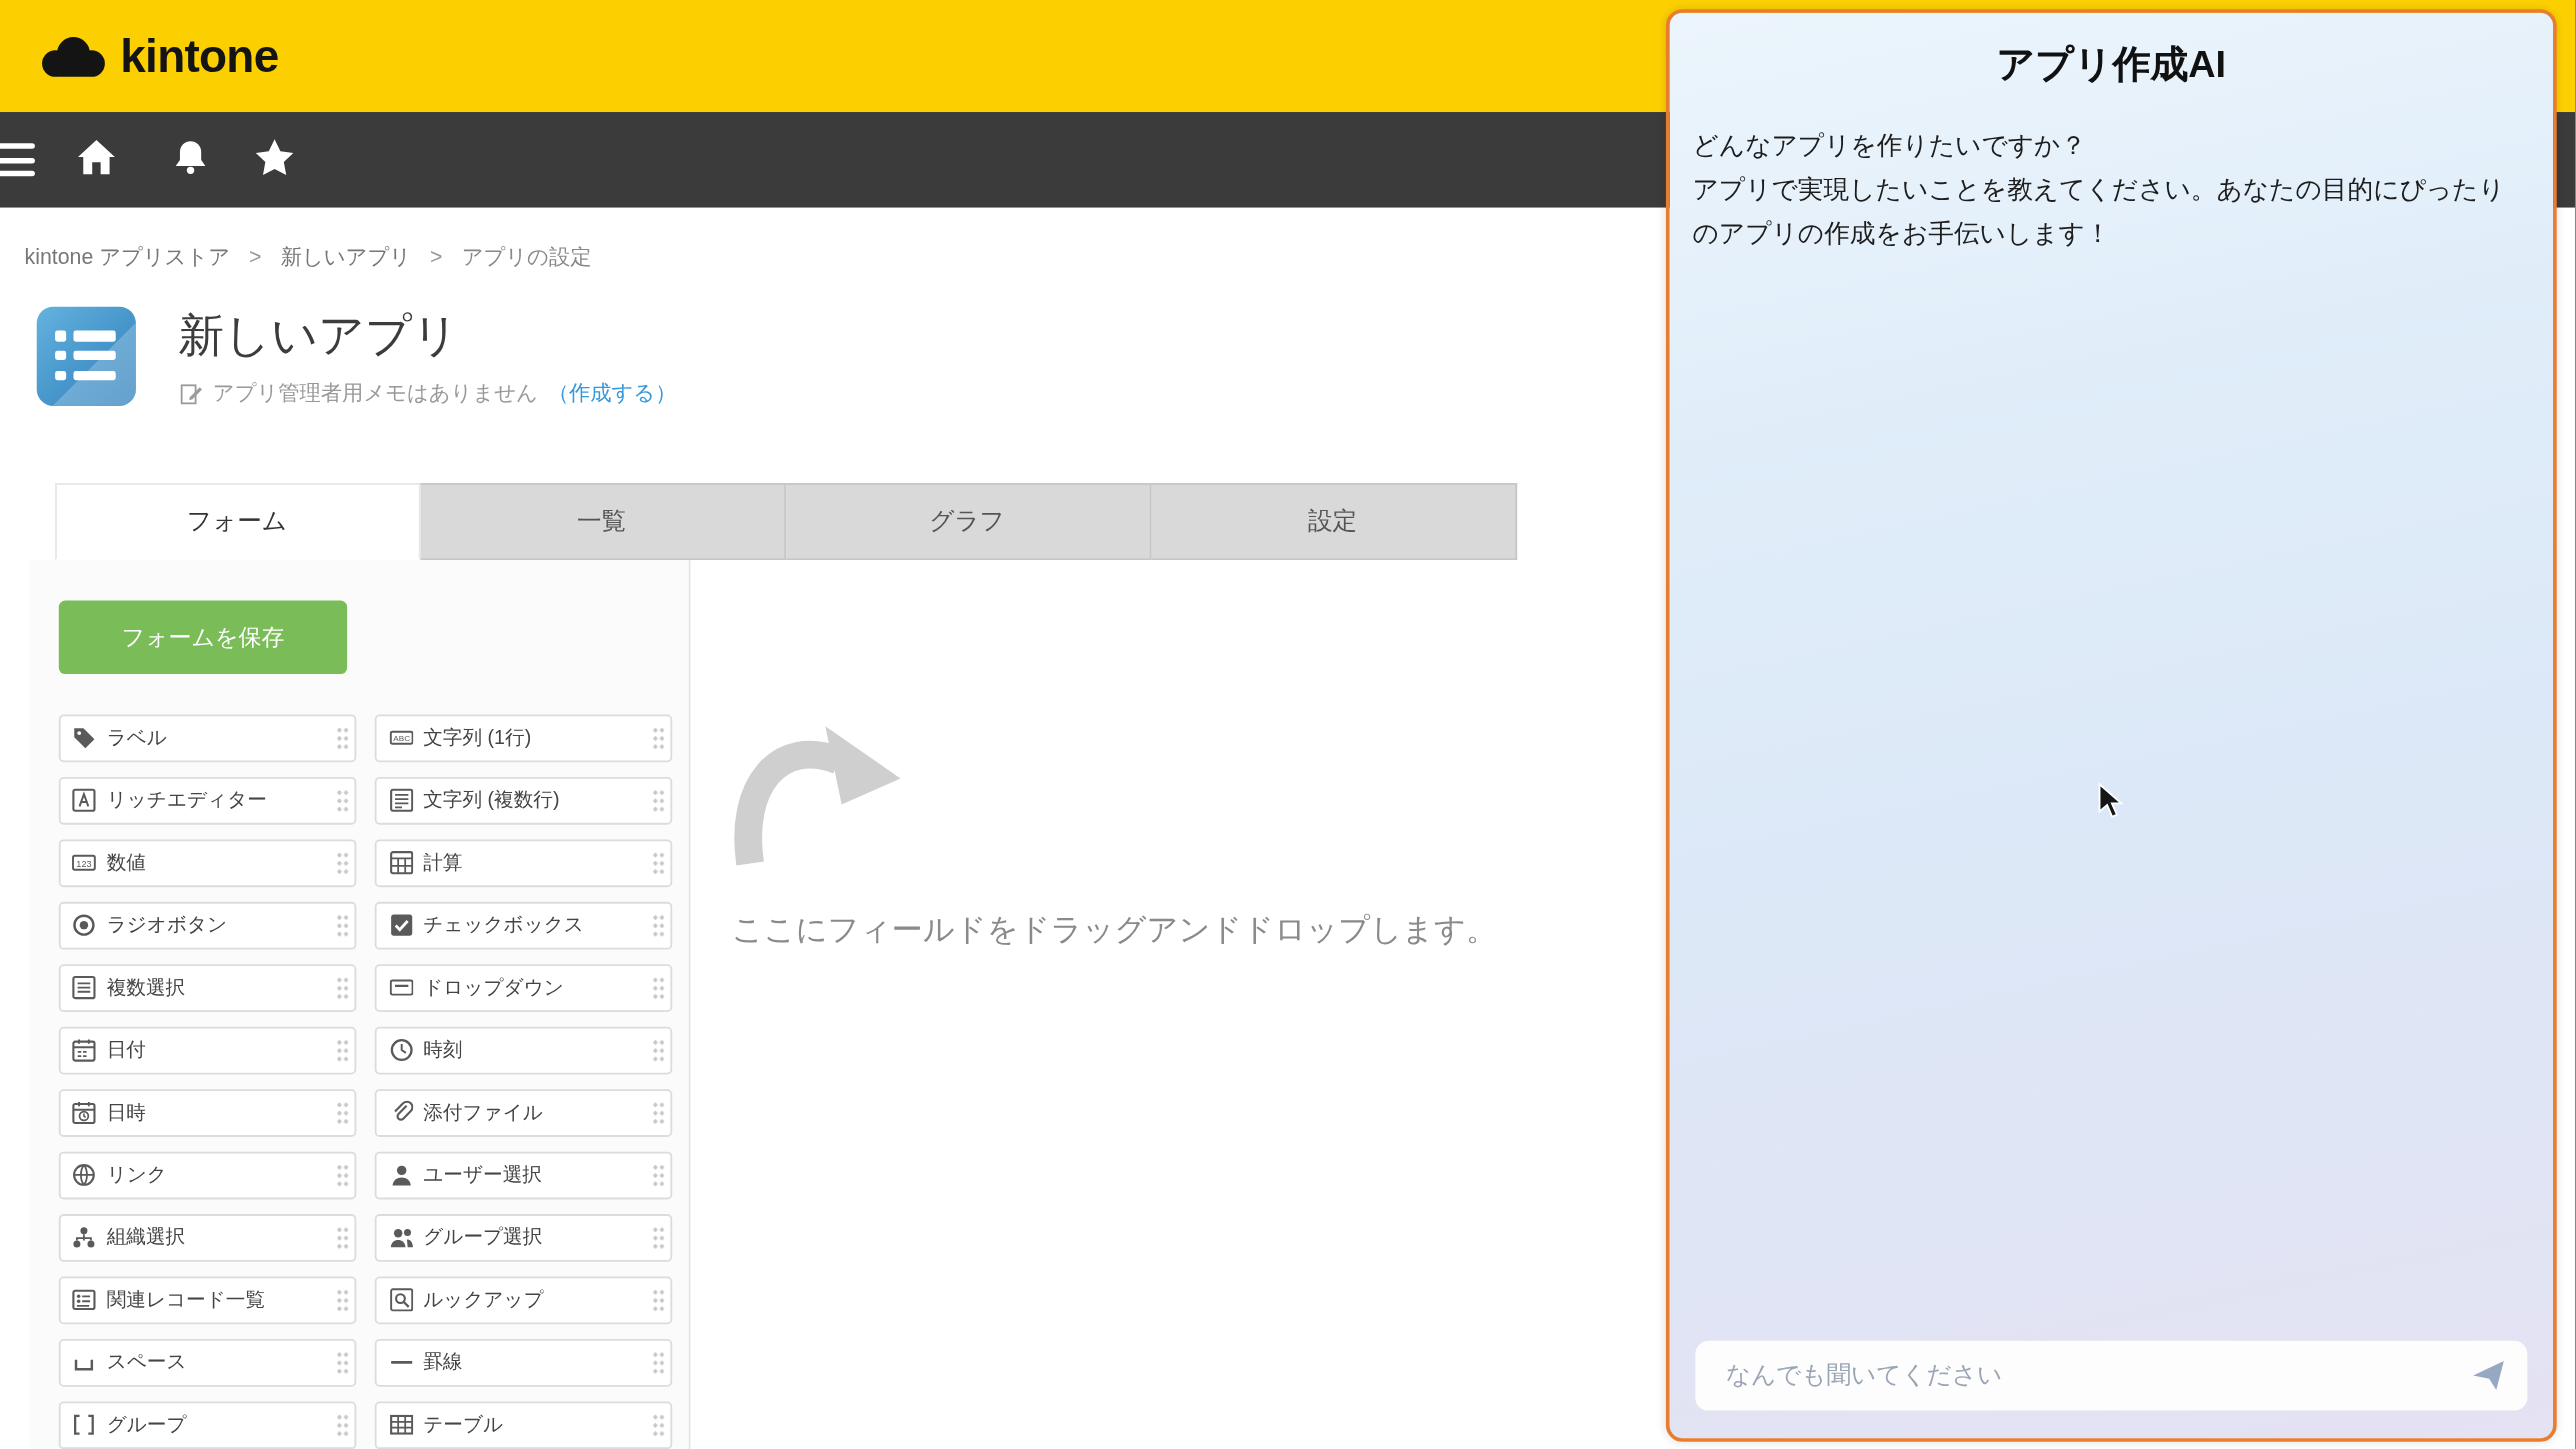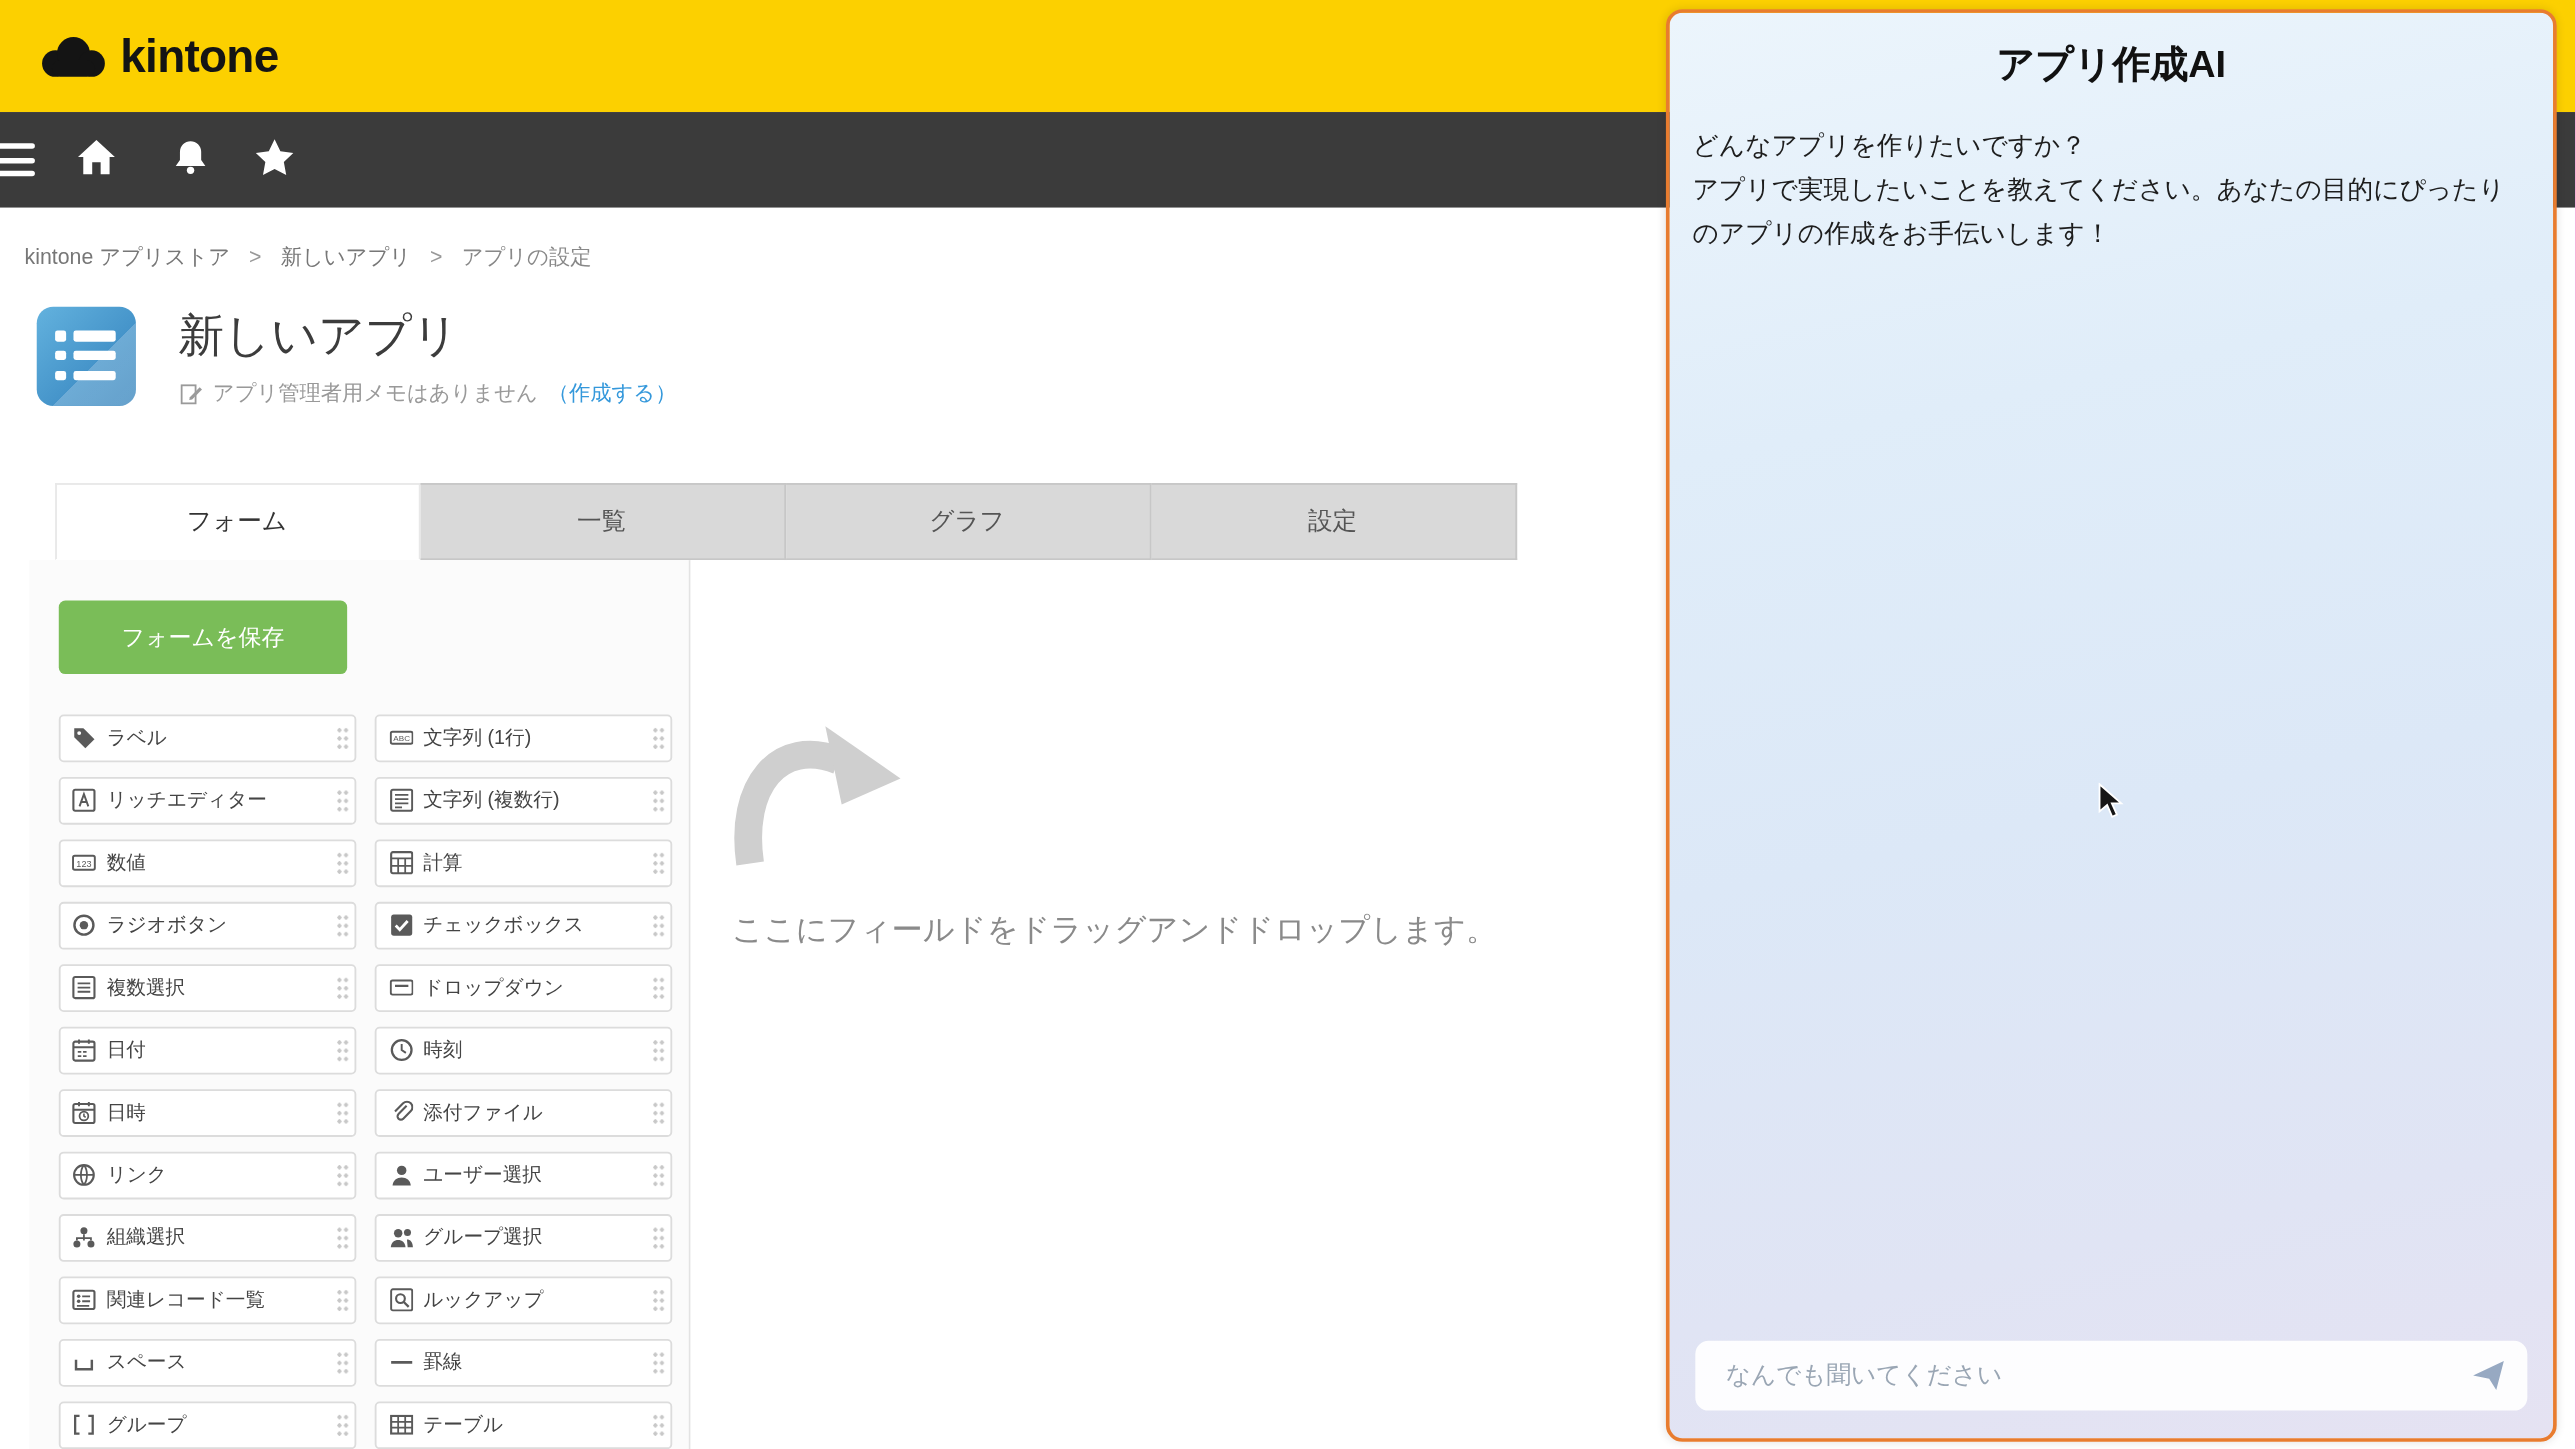--- a/index.html
+++ b/index.html
@@ -1,16 +1,16 @@
 <!DOCTYPE html>
 <html style="--brand-yellow: #fcd000; --nav-dark: #3b3b3b; --link-blue: #3498db; --save-green: #7abd58; --tab-inactive: #d9d9d9; --ai-border-orange: #e87c2f;font-size:14.3px"><head>
 <meta charset="utf-8">
 <style>
   html,body{margin:0;padding:0;background:#fff;}
-  .viewport{position:relative;width:2576px;height:1449px;overflow:hidden;background:#f9a8d4;}
+  .viewport{position:relative;width:2576px;height:1449px;overflow:hidden;background:#8b5cf6;}
   .stage{position:absolute;left:0;top:0;width:1402px;height:789px;transform:scale(1.83673);transform-origin:0 0;
          font-family:"Liberation Sans",sans-serif;background:#fff;overflow:hidden;}
 
   
   .topbar{position:absolute;left:0;top:0;right:0;height:61px;background:var(--brand-yellow,#fcd000);display:flex;align-items:center;padding-left:21.5px;box-sizing:border-box;}
   .brand{display:flex;align-items:center;gap:8px;}
   .brand-text{font-weight:bold;font-size:25px;color:#141414;letter-spacing:-0.4px;}
 
   
   .navbar{position:absolute;left:0;top:61px;right:0;height:52px;background:var(--nav-dark,#3b3b3b);}

